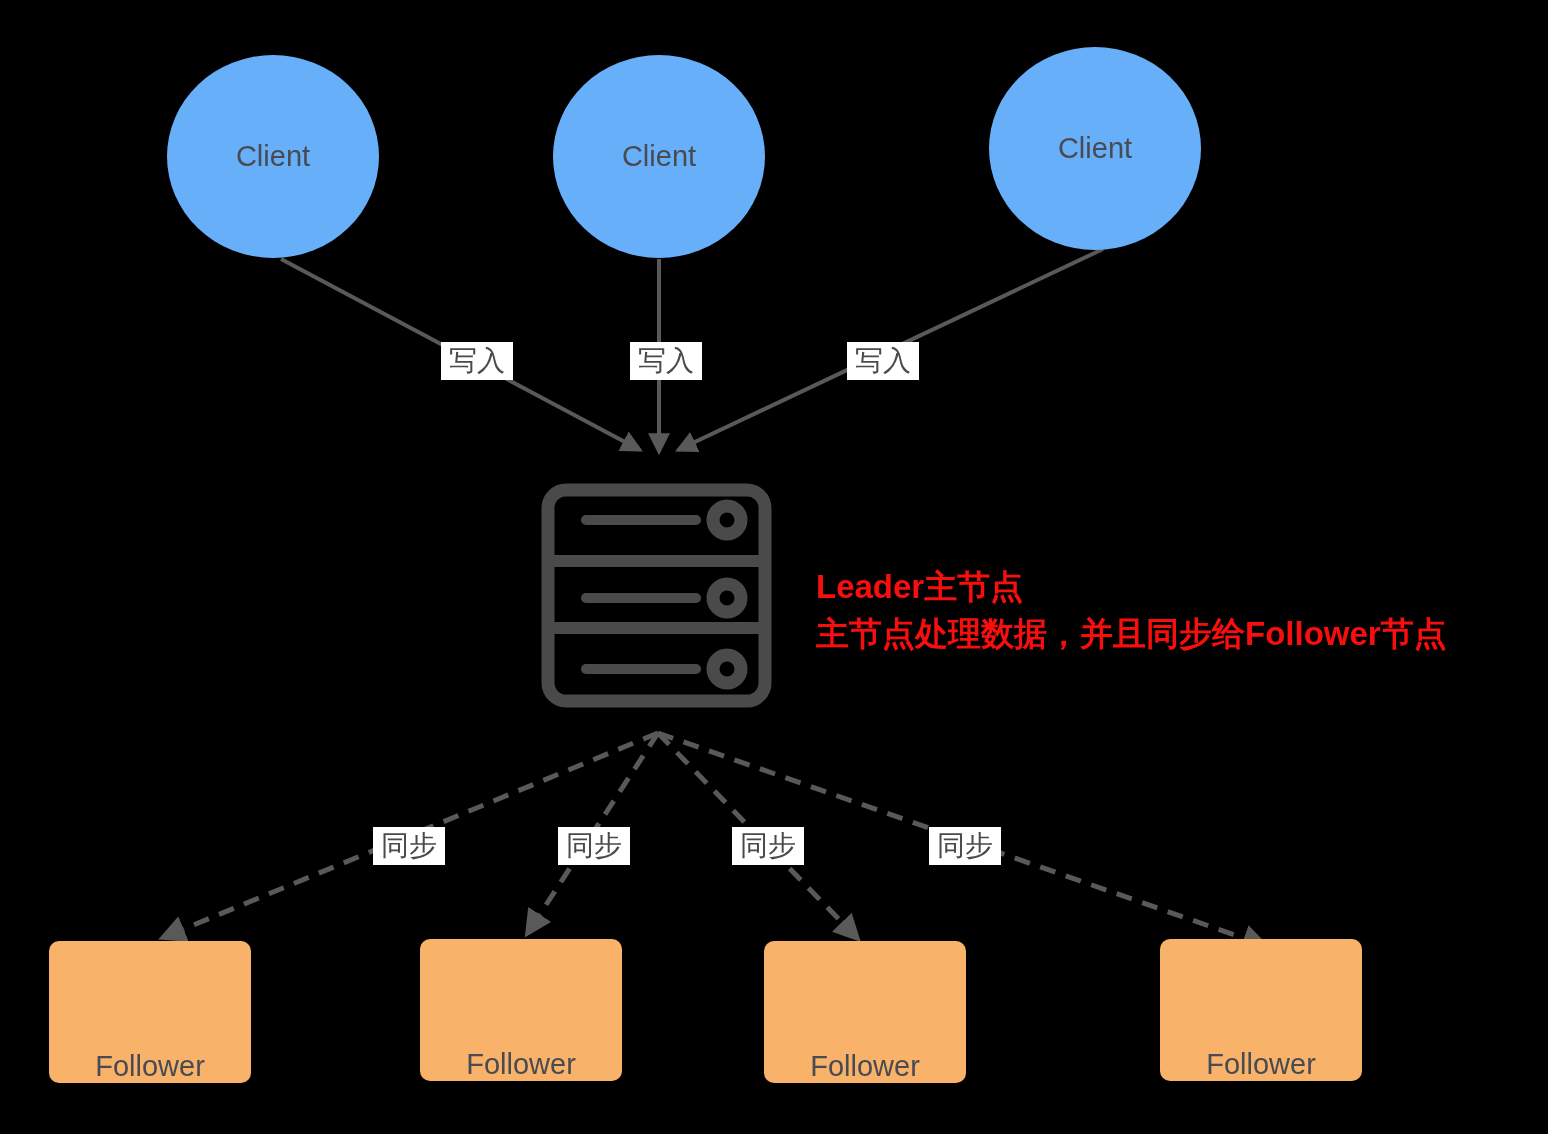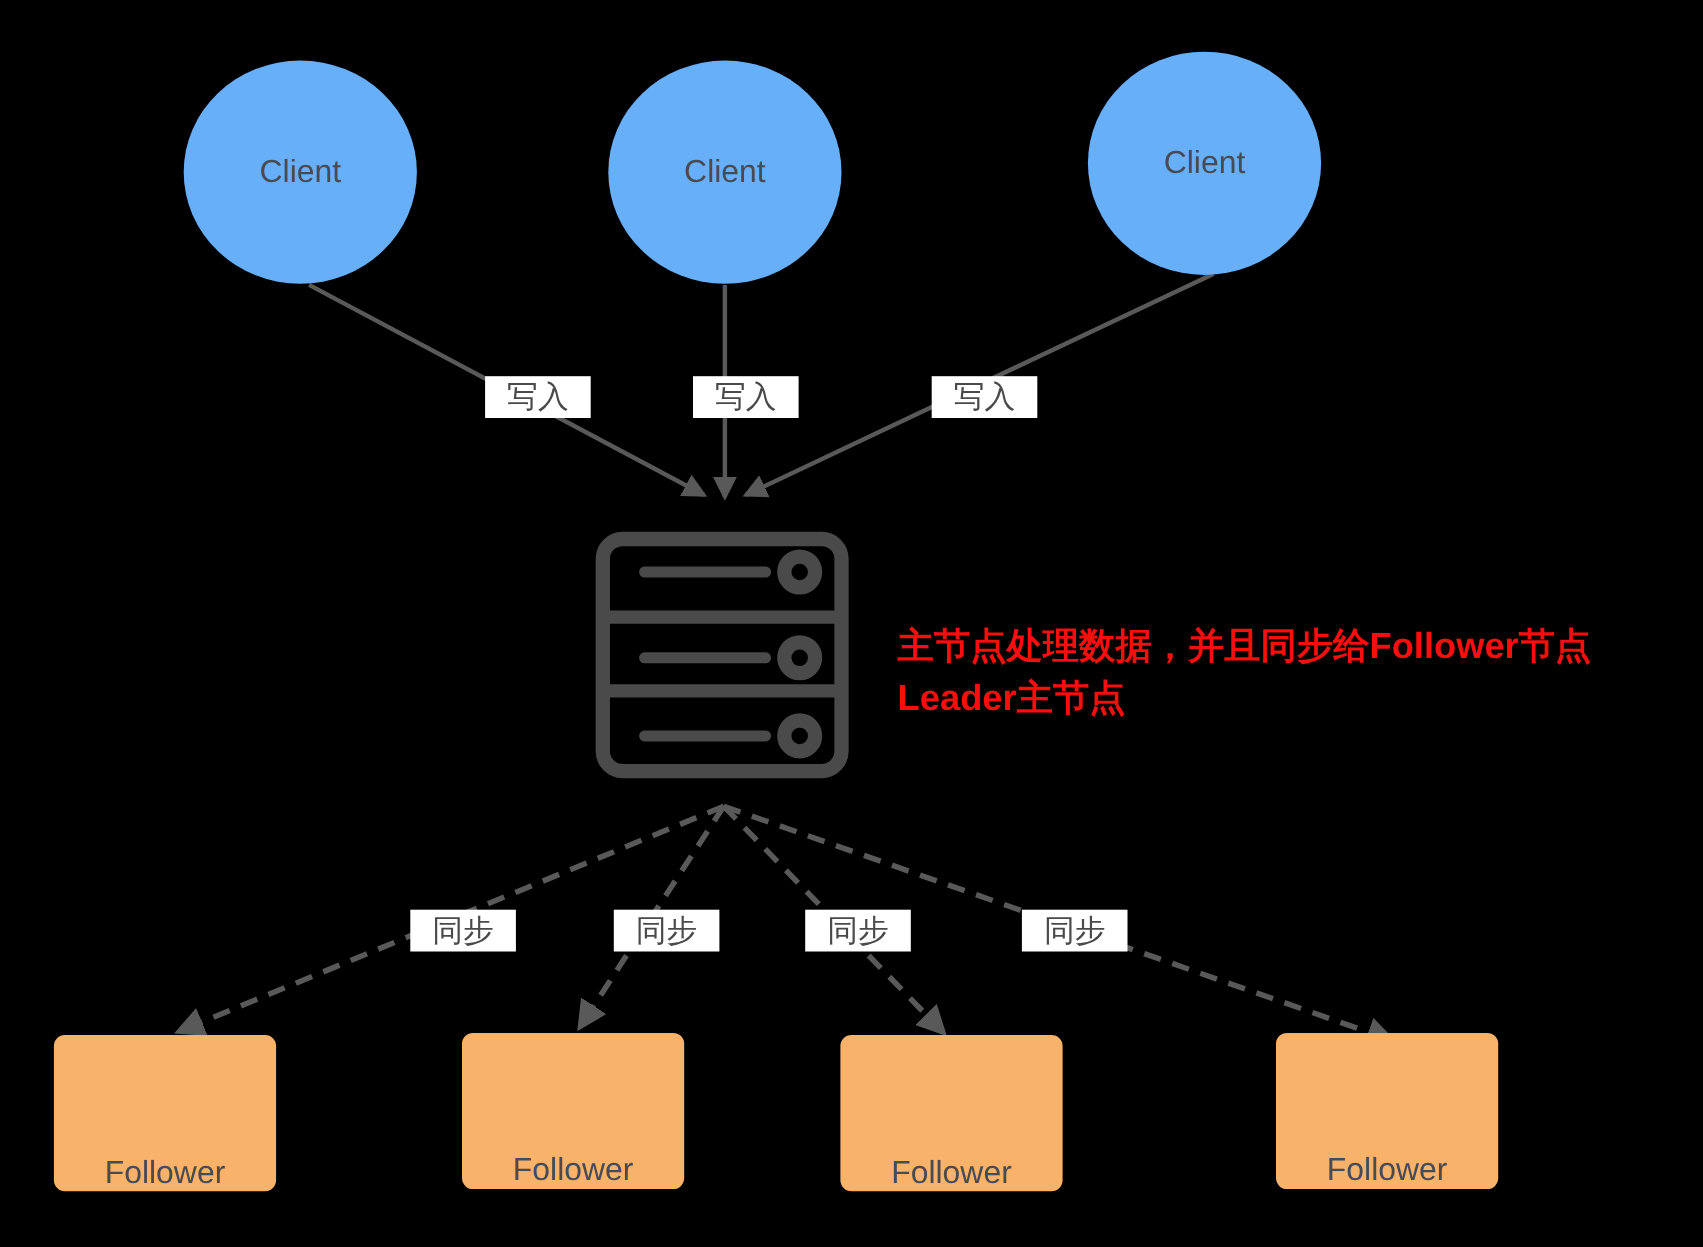--- a/index.html
+++ b/index.html
@@ -36,21 +36,21 @@
     position:absolute;width:202px;height:142px;border-radius:10px;
     background:var(--follower-fill);
     display:flex;align-items:flex-end;justify-content:center;
     color:var(--node-text);font-size:29px;
   }
   .edge-label{
     position:absolute;
     background:var(--edge-label-bg);
     color:var(--edge-label-text);
     font-size:28px;line-height:1;
-    padding:5px 20px;
+    padding:5px 8px;
     white-space:nowrap;
   }
   .leader-note{
     position:absolute;left:816px;top:563px;
     color:var(--note-red);
     font-size:33px;font-weight:bold;line-height:47px;
     white-space:nowrap;
   }
 </style>
 </head>
@@ -95,22 +95,22 @@
   </div>
   <div class="client-node" style="left:989px;top:47px;">
     <span>Client</span>
   </div>
 
   <div class="edge-label" style="left:441px;top:342px;">写入</div>
   <div class="edge-label" style="left:630px;top:342px;">写入</div>
   <div class="edge-label" style="left:847px;top:342px;">写入</div>
 
   <div class="leader-note">
+    <div>Leader主节点</div>
     <div>主节点处理数据，并且同步给Follower节点</div>
-    <div>Leader主节点</div>
   </div>
 
   <div class="edge-label" style="left:373px;top:827px;">同步</div>
   <div class="edge-label" style="left:558px;top:827px;">同步</div>
   <div class="edge-label" style="left:732px;top:827px;">同步</div>
   <div class="edge-label" style="left:929px;top:827px;">同步</div>
 
   <div class="follower-node" style="left:49px;top:941px;">
     <span>Follower</span>
   </div>

